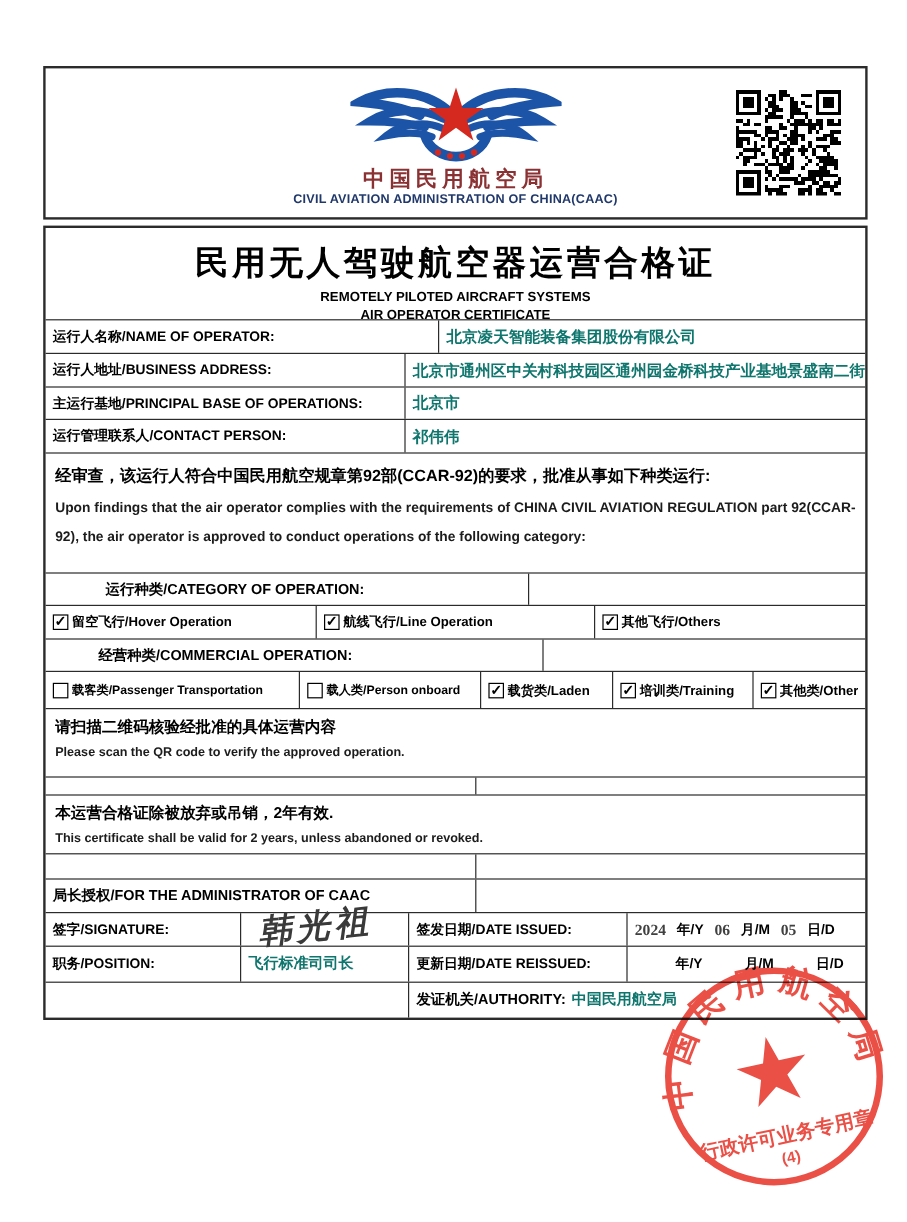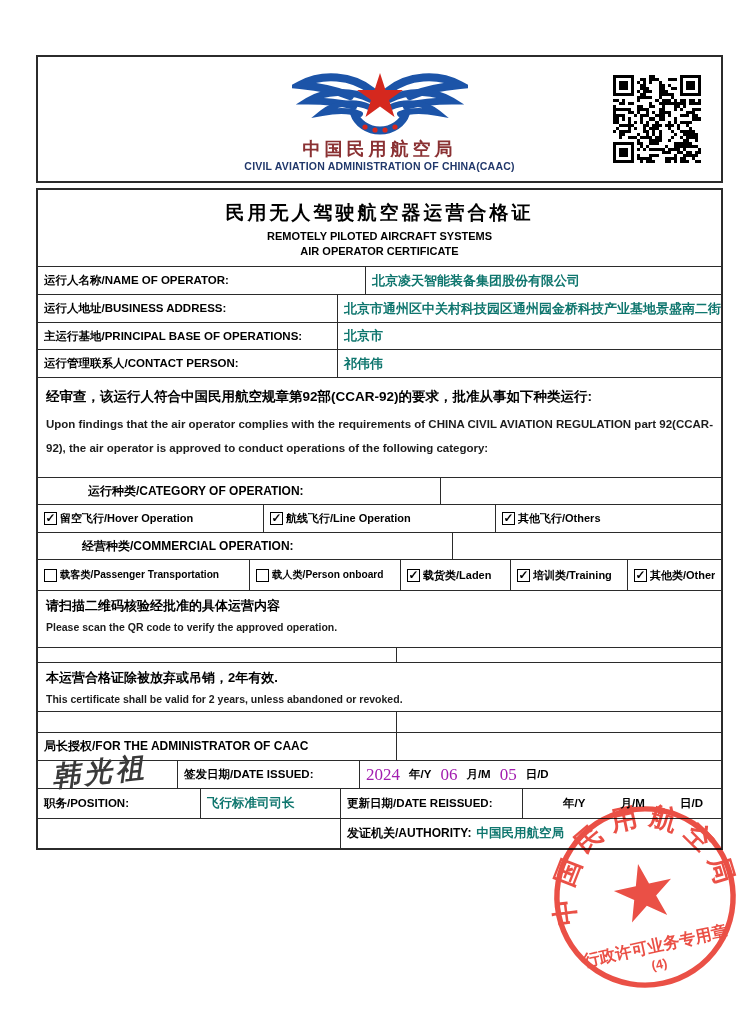--- a/index.html
+++ b/index.html
@@ -22,21 +22,21 @@
   .row { display:flex; border-top:1.5px solid #2b2b2b; align-items:stretch; }
   .row:first-child { border-top:none; }
   .cell { border-right:1.5px solid #2b2b2b; display:flex; align-items:center;
           padding:0 6px; overflow:hidden; white-space:nowrap; }
   .cell:last-child { border-right:none; flex:1; }
   .lab { font-weight:700; font-size:11.5px; }
   .val { font-weight:700; font-size:13px; color:#0f766e; }
   .serifval { font-family:"Liberation Serif", serif; color:#2c3a68; font-size:13.5px; font-weight:600; }
 
   .title-block { height:76px; text-align:center; padding-top:10px; }
-  .title-zh { font-size:19px; font-weight:700; letter-spacing:3px; }
+  .title-zh { font-size:28px; font-weight:700; letter-spacing:3px; }
   .title-en { font-size:11px; font-weight:700; line-height:1.4; margin-top:3px; }
 
   .para-block { display:block; padding:6px 8px 4px 8px; }
   .para-zh { font-size:13.5px; font-weight:600; margin:4px 0 6px 0; }
   .para-en { font-size:11.5px; line-height:2.1; text-align:justify; text-align-last:left; font-weight:600; color:#1c1c1c; }
 
   .note-block { display:block; padding:6px 8px; }
   .note-zh { font-size:13px; font-weight:700; margin-bottom:6px; }
   .note-en { font-size:10.5px; font-weight:600; color:#1c1c1c; }
 
@@ -45,21 +45,21 @@
         font-weight:700; line-height:1; background:#fff; }
   .cb.checked::after { content:"\2713"; margin-top:-1px; }
   .cb-label { font-weight:700; font-size:11px; overflow:hidden; }
 
   .sig-text { display:inline-block; font-size:28px; font-weight:700; color:#3a3a3a;
               transform:rotate(-6deg) skewX(-14deg); letter-spacing:4px; margin-left:10px;
               margin-top:-6px; }
   .sig-cell { overflow:visible; position:relative; z-index:3; }
 
   .date-cell { gap:9px; font-size:11.5px; }
-  .date-num { font-family:"Liberation Serif", serif; color:#a21caf; font-weight:400; font-size:17px; }
+  .date-num { font-family:"Liberation Serif", serif; color:#404040; font-weight:700; font-size:13px; }
   .date-lab { font-weight:700; }
   .reissue-cell { justify-content:space-between; padding:0 18px 0 40px; font-size:11.5px; }
 
   
   .stamp { position:absolute; left:546px; top:798px; width:198px; height:198px;
            transform:rotate(-12deg); opacity:.88; mix-blend-mode:multiply; z-index:5;
            pointer-events:none; }
 </style>
 </head>
 <body>
@@ -525,20 +525,21 @@
         <div class="cell" style="width:359px;"></div>
         <div class="cell"></div>
       </div>
 
       <div class="row" style="height:28px;">
         <div class="cell lab" style="width:359px; font-size:12px;">局长授权/FOR THE ADMINISTRATOR OF CAAC</div>
         <div class="cell"></div>
       </div>
 
       <div class="row" style="height:28px;">
+        <div class="cell lab" style="width:163px;">签字/SIGNATURE:</div>
         <div class="cell sig-cell" style="width:140px;">
           <span class="sig-text">韩光祖</span>
         </div>
         <div class="cell lab" style="width:182px;">签发日期/DATE ISSUED:</div>
         <div class="cell date-cell">
           <span class="date-num">2024</span>
           <span class="date-lab">年/Y</span>
           <span class="date-num">06</span>
           <span class="date-lab">月/M</span>
           <span class="date-num">05</span>

